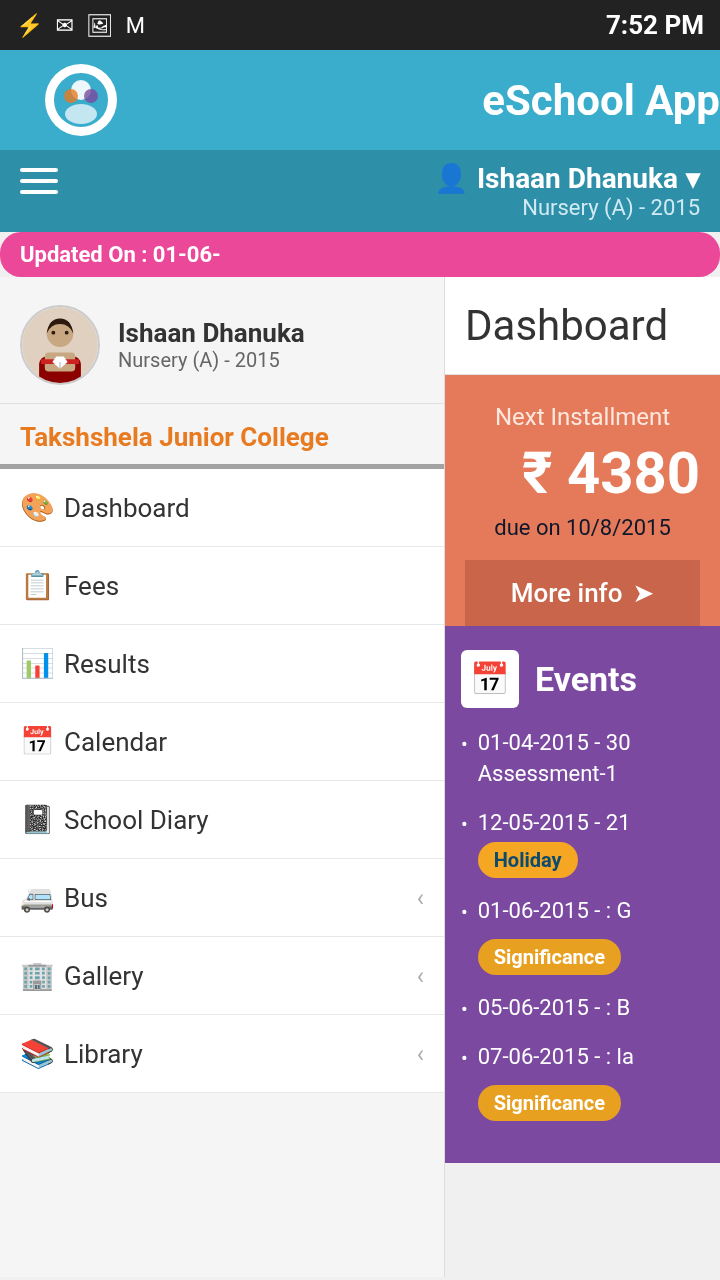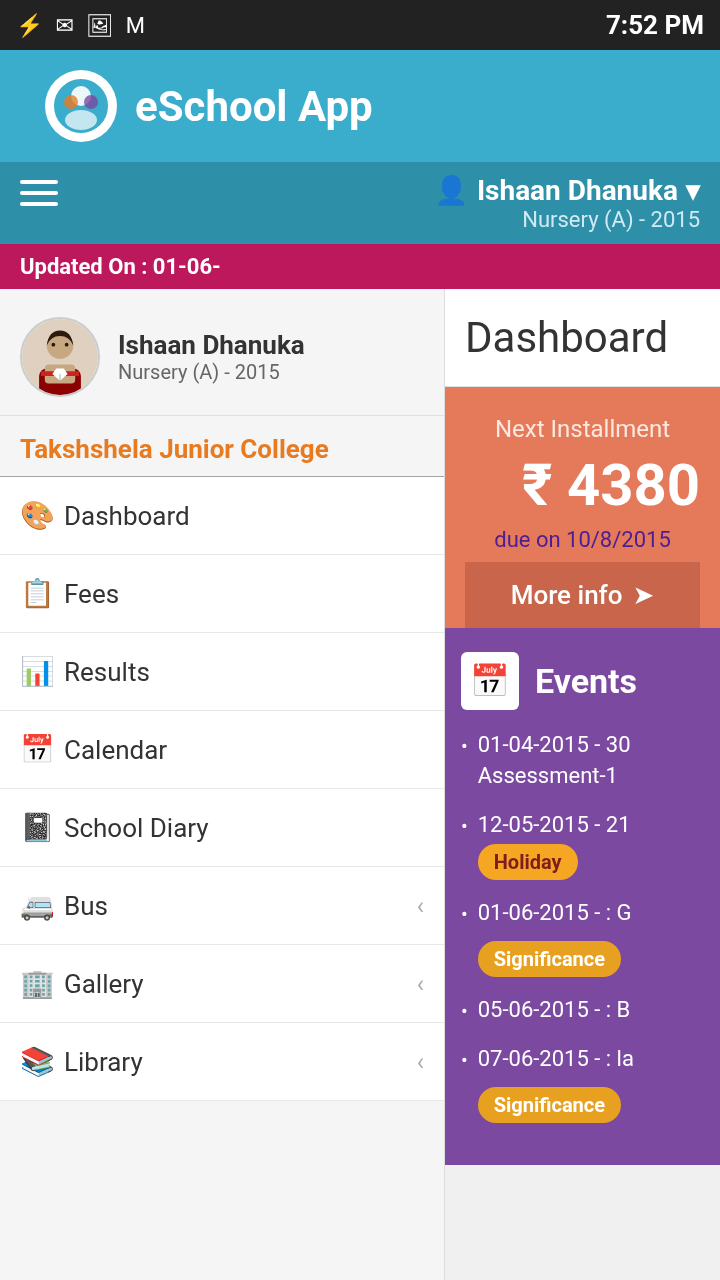--- a/index.html
+++ b/index.html
@@ -17,25 +17,25 @@
       padding: 0 16px;
       color: white;
       font-size: 22px;
     }
     .status-left { display: flex; gap: 12px; align-items: center; }
     .status-right { font-size: 26px; font-weight: bold; margin-left: 16px; }
 
     
     .app-header {
       width: 720px;
-      height: 112px;
+      height: 100px;
       background: #3aaccc;
       display: flex;
       align-items: center;
-      justify-content: flex-start;
+      justify-content: space-between;
       gap: 18px;
       padding-left: 45px;
     }
     .app-logo {
       width: 72px;
       height: 72px;
       border-radius: 50%;
       background: white;
       display: flex;
       align-items: center;
@@ -82,25 +82,26 @@
       gap: 8px;
       justify-content: flex-end;
     }
     .user-class {
       color: #d0eaf4;
       font-size: 22px;
     }
 
     
     .updated-bar {
-      background: #be185d;
+      background: #ec4899;
       padding: 10px 20px;
       color: white;
       font-size: 22px;
       font-weight: bold;
+      border-radius: 21px;
     }
 
     
     .main-layout {
       display: flex;
       width: 720px;
       min-height: 1000px;
     }
 
     
@@ -130,21 +131,21 @@
       flex-shrink: 0;
     }
     .profile-name { font-size: 26px; font-weight: bold; color: #333; }
     .profile-class { font-size: 20px; color: #666; }
 
     .school-name {
       padding: 18px 16px 12px 20px;
       font-size: 26px;
       color: #e87a20;
       font-weight: bold;
-      border-bottom: 1px solid #a3a3a3;
+      border-bottom: 5px solid #a3a3a3;
     }
 
     .nav-item {
       display: flex;
       align-items: center;
       padding: 22px 20px;
       border-bottom: 1px solid #e8e8e8;
       cursor: pointer;
       background: white;
       position: relative;
@@ -181,21 +182,21 @@
     }
 
     
     .fee-card {
       background: #e57a5a;
       padding: 28px 20px 0 20px;
       margin-bottom: 0;
     }
     .fee-label { font-size: 24px; color: #fde8e0; text-align: center; }
     .fee-amount { font-size: 58px; color: white; font-weight: bold; text-align: right; margin: 8px 0; }
-    .fee-due { font-size: 22px; color: #4c1d95; text-align: center; margin-bottom: 10px; }
+    .fee-due { font-size: 22px; color: #0f172a; text-align: center; margin-bottom: 20px; }
     .more-info-btn {
       background: #c8654a;
       padding: 18px 20px;
       display: flex;
       align-items: flex-end;
       justify-content: center;
       gap: 10px;
       cursor: pointer;
     }
     .more-info-btn span { font-size: 26px; color: white; font-weight: 500; }
@@ -232,21 +233,21 @@
     .event-bullet { color: white; font-size: 20px; margin-top: 4px; flex-shrink: 0; }
     .event-text { color: white; font-size: 22px; line-height: 1.4; }
     .badge {
       display: inline-block;
       padding: 4px 16px;
       border-radius: 20px;
       font-size: 20px;
       font-weight: bold;
       margin-top: 4px;
     }
-    .badge-holiday { background: #f5a623; color: #7f1d1d; }
+    .badge-holiday { background: #f5a623; color: #0c4a6e; }
     .badge-significance { background: #e8a020; color: white; margin-top: 12px; }
   </style>
 </head>
 <body>
 
 <div class="status-bar">
   <div class="status-left">
     <span>⚡</span>
     <span>✉</span>
     <span>🖼</span>

